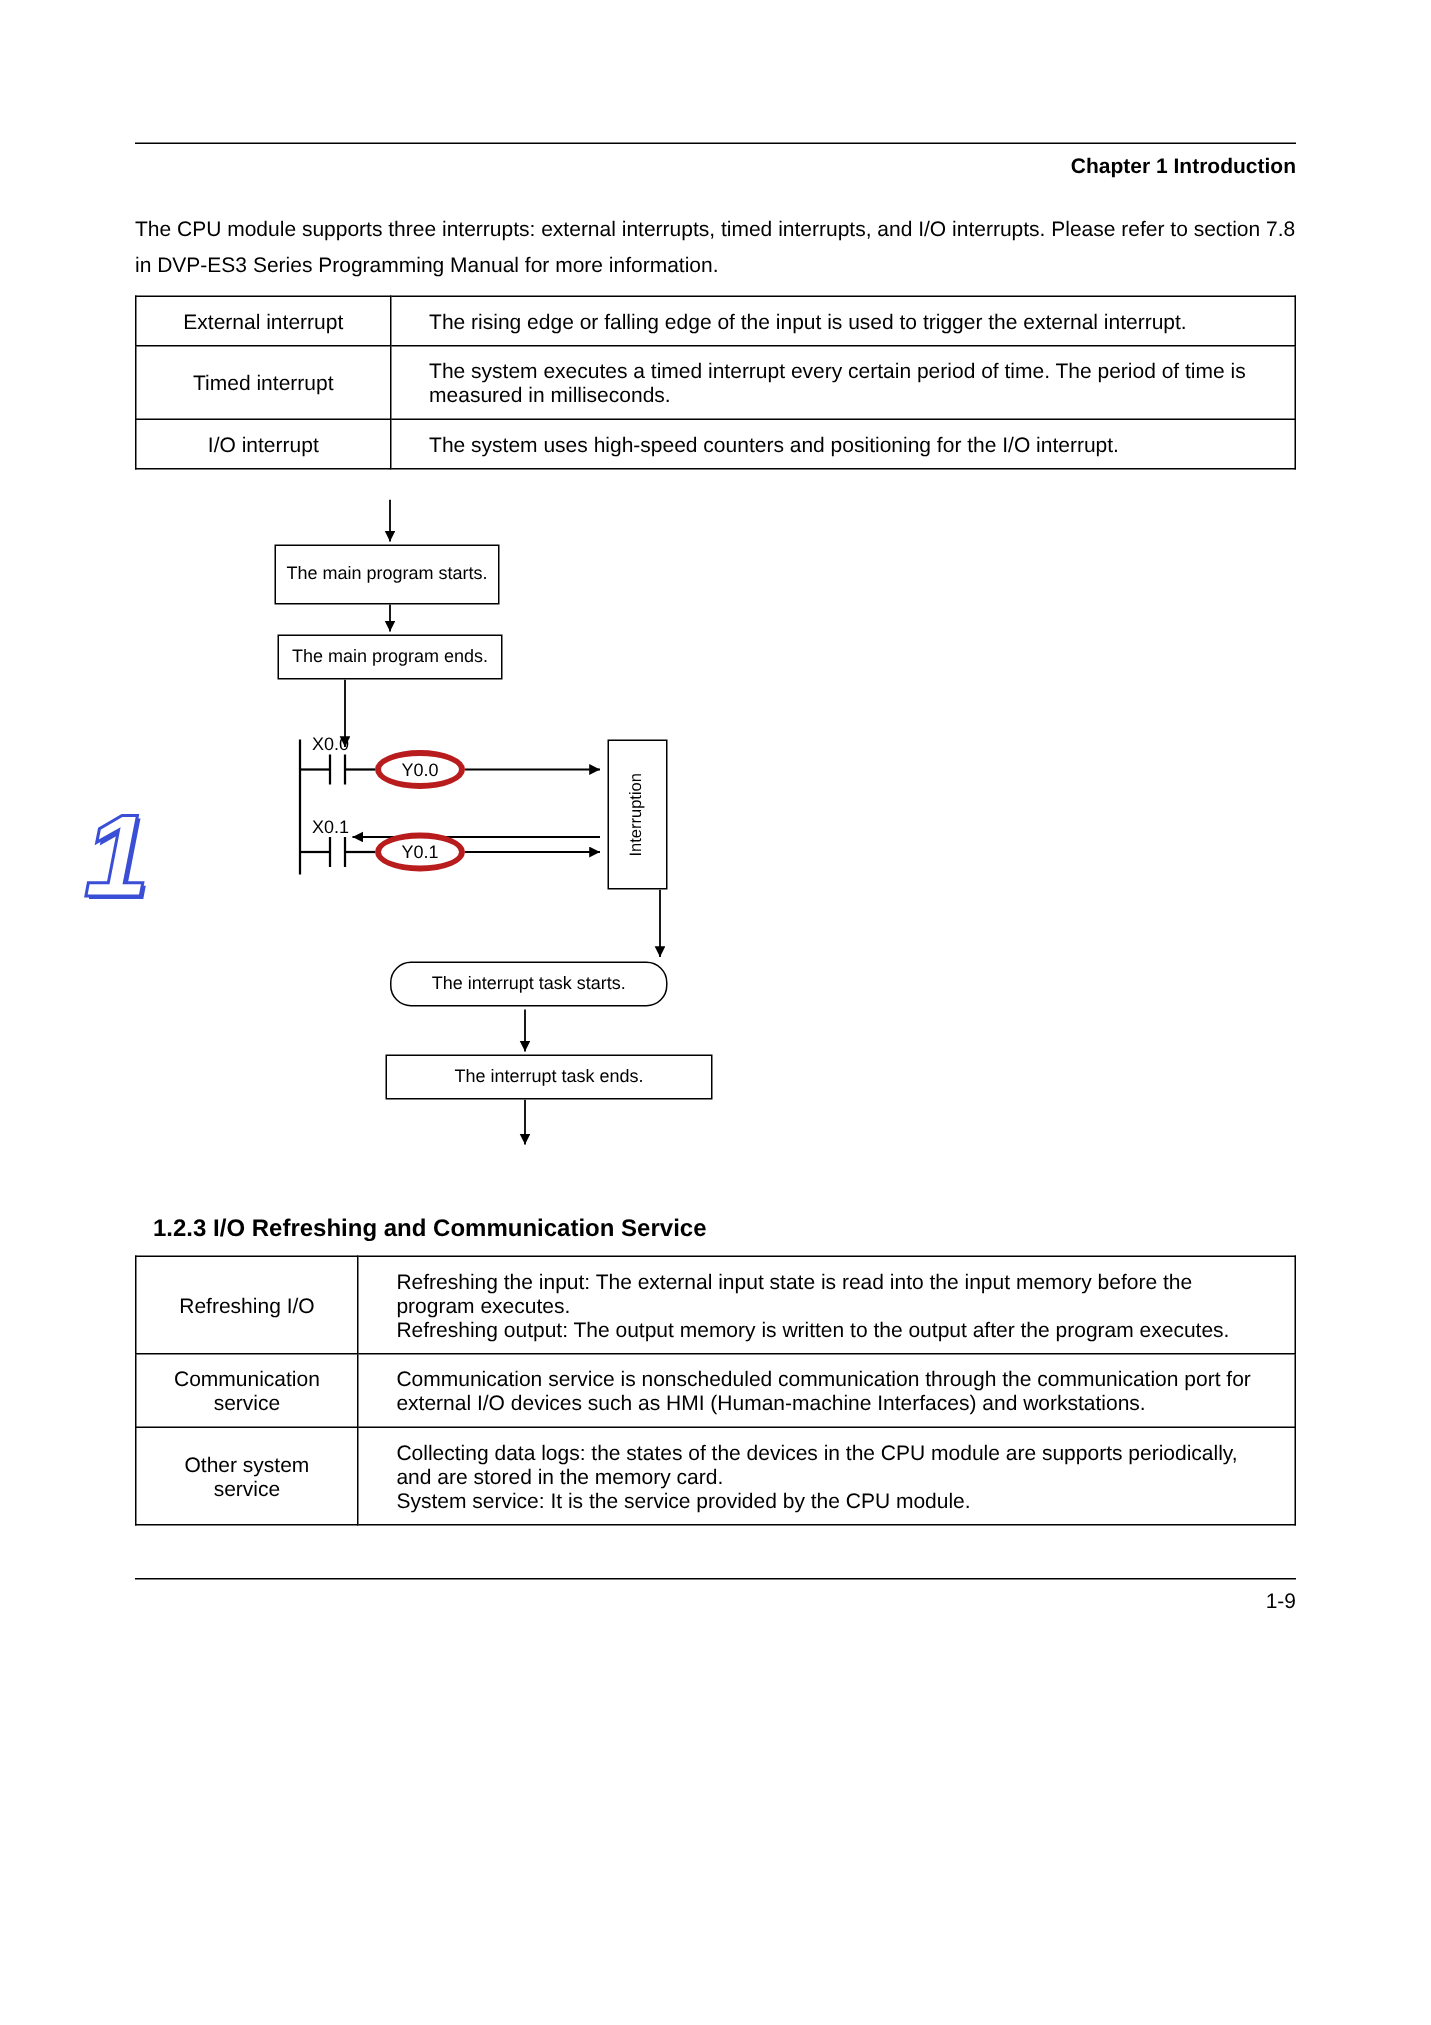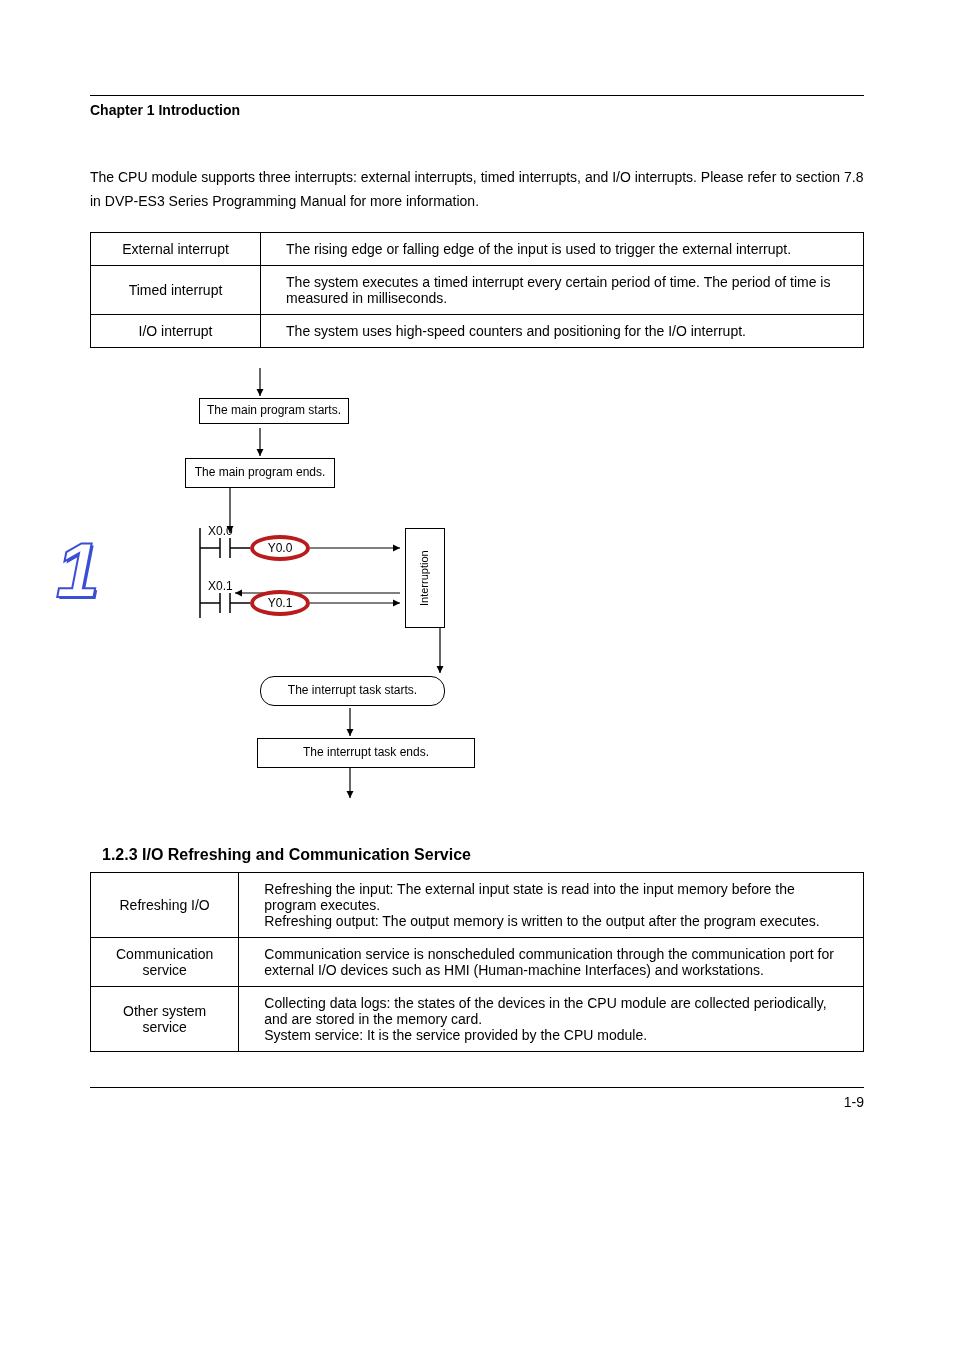--- a/index.html
+++ b/index.html
@@ -15,27 +15,27 @@
     padding: 60px 90px 40px 90px;
   }
   .header-line {
     border-top: 1px solid #000;
     margin-top: 35px;
     margin-bottom: 6px;
   }
   .chapter-title {
     font-size: 14px;
     font-weight: bold;
-    text-align: left;
-    margin-bottom: 48px;
+    text-align: right;
+    margin-bottom: 23px;
   }
   .body-text {
     font-size: 14px;
     line-height: 1.7;
-    margin-bottom: 18px;
+    margin-bottom: 8px;
   }
   .indent { padding-left: 0; }
   table.tbl {
     border-collapse: collapse;
     width: 100%;
     margin: 6px 0 20px 0;
     font-size: 14px;
   }
   table.tbl td, table.tbl th {
     border: 1px solid #000;
@@ -174,21 +174,21 @@
 
       <line x1="180" y1="235" x2="270" y2="235" stroke="#000" stroke-width="1.2" marker-end="url(#ah)"></line>
 
       <line x1="310" y1="260" x2="310" y2="305" stroke="#000" stroke-width="1.2" marker-end="url(#ah)"></line>
 
       <line x1="220" y1="340" x2="220" y2="368" stroke="#000" stroke-width="1.2" marker-end="url(#ah)"></line>
 
       <line x1="220" y1="400" x2="220" y2="430" stroke="#000" stroke-width="1.2" marker-end="url(#ah)"></line>
     </svg>
 
-    <div class="box" style="left:69px; top:30px; width:150px; height:26px;">The main program starts.</div>
+    <div class="box" style="left:53px; top:30px; width:150px; height:40px;">The main program starts.</div>
     <div class="box" style="left:55px; top:90px; width:150px; height:30px;">The main program ends.</div>
 
     <div class="label" style="left:78px; top:156px;">X0.0</div>
     <div class="oval" style="left:120px; top:167px; width:60px; height:26px;">Y0.0</div>
 
     <div class="label" style="left:78px; top:211px;">X0.1</div>
     <div class="oval" style="left:120px; top:222px; width:60px; height:26px;">Y0.1</div>
 
     <div class="box" style="left:275px; top:160px; width:40px; height:100px; writing-mode: vertical-rl; transform: rotate(180deg); font-size:11px;">Interruption</div>
 
@@ -204,21 +204,21 @@
       <td class="col1">Refreshing I/O</td>
       <td style="white-space:pre-line">Refreshing the input: The external input state is read into the input memory before the program executes.
 Refreshing output: The output memory is written to the output after the program executes.</td>
     </tr>
     <tr>
       <td class="col1">Communication service</td>
       <td>Communication service is nonscheduled communication through the communication port for external I/O devices such as HMI (Human-machine Interfaces) and workstations.</td>
     </tr>
     <tr>
       <td class="col1">Other system service</td>
-      <td style="white-space:pre-line">Collecting data logs: the states of the devices in the CPU module are collected periodically, and are stored in the memory card.
+      <td style="white-space:pre-line">Collecting data logs: the states of the devices in the CPU module are supports periodically, and are stored in the memory card.
 System service: It is the service provided by the CPU module.</td>
     </tr>
   </tbody>
     </table>
 
   <div class="footer-line"></div>
   <div class="footer">
     <span></span>
     <span>1-9</span>
   </div>

